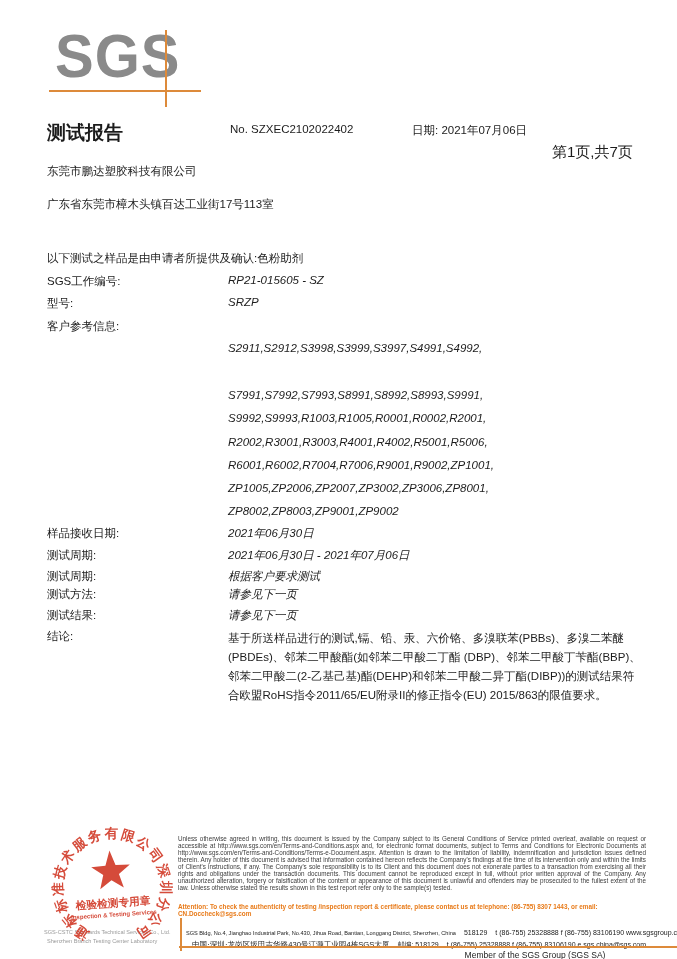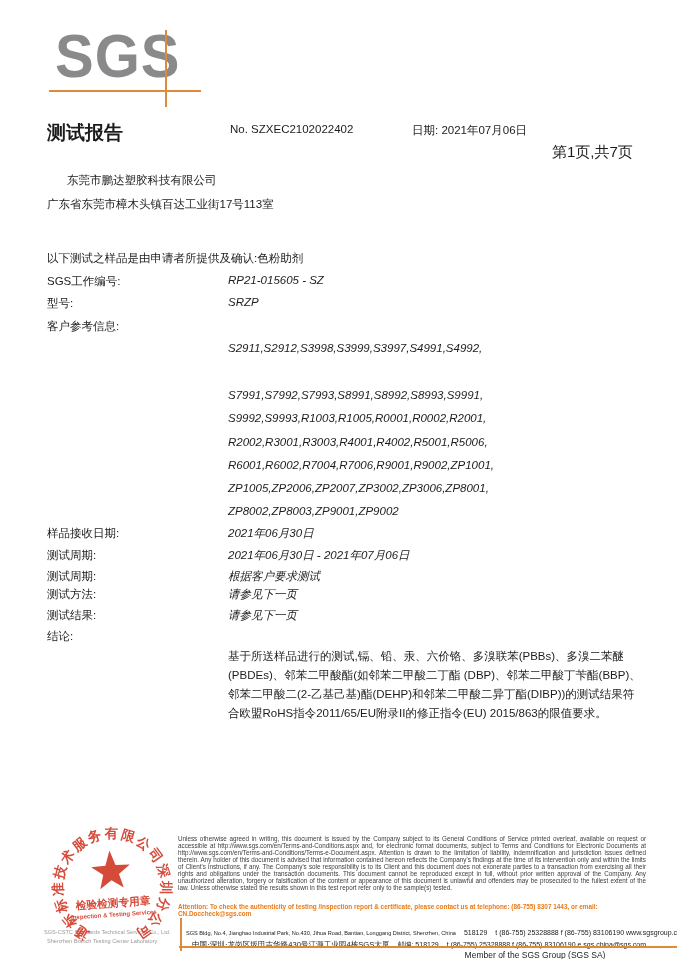--- a/index.html
+++ b/index.html
@@ -14,27 +14,27 @@
     font-family:"Liberation Sans", sans-serif; transform:scaleY(1.05);
   }
   .logo-hline{position:absolute; left:49px; top:90px; width:152px; height:2px; background:#dd8a3a;}
   .logo-vline{position:absolute; left:165px; top:30px; width:2px; height:77px; background:#dd8a3a;}
   
   .hdr-title{position:absolute; left:47px; top:120px; font-size:19px; font-weight:bold;}
   .hdr-no{position:absolute; left:230px; top:123px; font-size:11.5px;}
   .hdr-date{position:absolute; left:412px; top:123px; font-size:11.5px;}
   .hdr-page{position:absolute; left:552px; top:106px; font-size:15px;margin-top:37px;}
   
-  .app-name{position:absolute; left:47px; top:173px; font-size:11.5px;margin-left:20px;}
+  .app-name{position:absolute; left:47px; top:164px; font-size:11.5px;}
   .app-addr{position:absolute; left:47px; top:197px; font-size:11.5px;}
   .sample-note{position:absolute; left:47px; top:251px; font-size:11.5px;}
   
   .lbl{position:absolute; left:47px; font-size:11.5px; white-space:nowrap;}
   .val{position:absolute; left:228px; font-size:11.5px; white-space:nowrap;font-style:italic;}
-  .val-block{position:absolute; left:228px; width:414px; font-size:11.5px; line-height:19px; white-space:normal;margin-top:18px;}
+  .val-block{position:absolute; left:228px; width:414px; font-size:11.5px; line-height:19px; white-space:normal;}
   
   .stamp-wrap{position:absolute; left:42px; top:820px; width:140px; height:135px; transform:rotate(-4deg); opacity:.92;}
   .co-line1{position:absolute; left:44px; top:929px; font-size:5.6px; color:#9a9a9a; white-space:nowrap;}
   .co-line2{position:absolute; left:47px; top:938px; font-size:5.6px; color:#9a9a9a; white-space:nowrap;}
   .legal{
     position:absolute; left:178px; top:836px; width:468px;
     font-size:6.3px; line-height:6.95px; text-align:justify; color:#3c3c3c;
   }
   .attention{
     position:absolute; left:178px; top:903px; width:468px;

